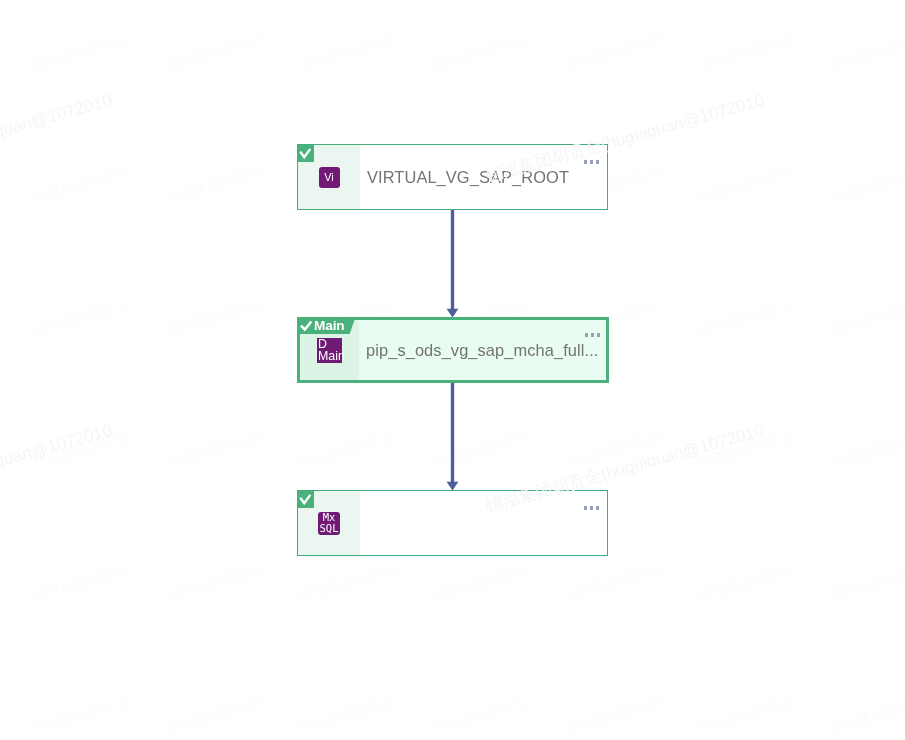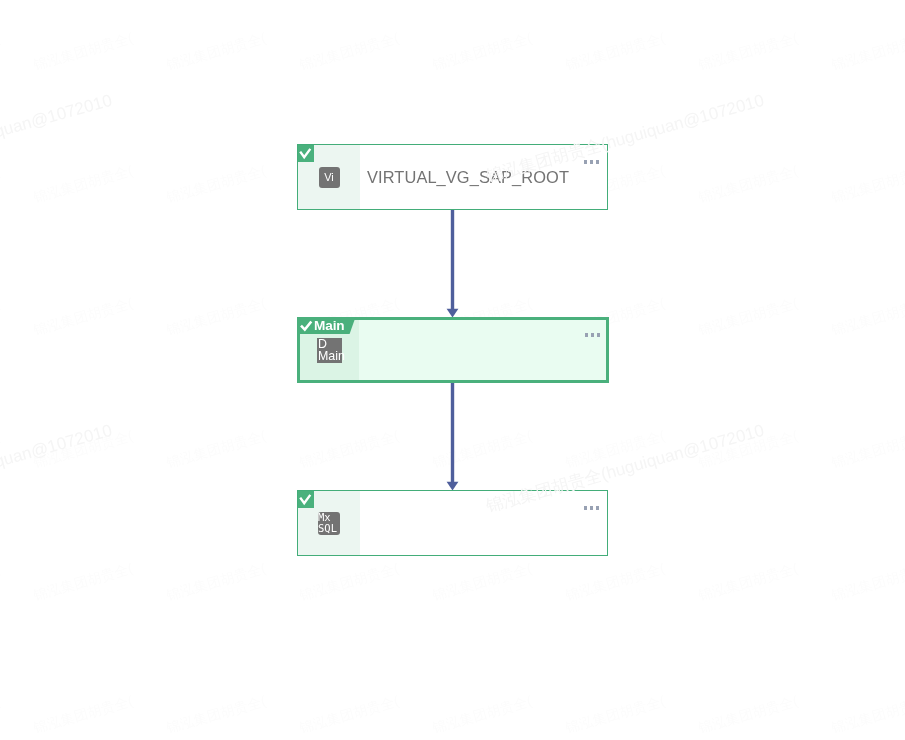--- a/index.html
+++ b/index.html
@@ -26,28 +26,28 @@
   .tab{position:absolute;height:17px;display:flex;align-items:center;
        background:#4ab07c;color:#fff;font-size:13.6px;font-weight:bold;
        padding:0 11px 0 0px;
        clip-path:polygon(0 0, 100% 0, calc(100% - 6px) 100%, 0 100%);}
   .tab span{margin-top:-1px;letter-spacing:-0.1px;}
 
   .dots{position:absolute;right:8px;top:15px;display:flex;gap:3px;}
   .dots i{width:3px;height:3.5px;background:#98a1b3;display:block;}
   .node.selected .dots{right:6px;top:13px;}
 
-  .iconbox{width:21px;height:21px;border-radius:3px;background:#737373;color:#fff;
+  .iconbox{width:21px;height:21px;border-radius:3px;background:#701a75;color:#fff;
            display:flex;align-items:center;justify-content:center;
            font-size:11px;line-height:1;}
   .iconbox.two{flex-direction:column;align-items:flex-start;justify-content:center;
                font-family:"Liberation Sans",sans-serif;font-size:11px;line-height:11.5px;}
   .iconbox.sq{width:24px;height:25px;border-radius:0;padding-left:1px;
               font-size:12.4px;line-height:12.2px;}
-  .iconbox.rnd2{width:22px;height:23px;align-items:flex-start;font-size:10.5px;line-height:11px;
+  .iconbox.rnd2{width:22px;height:23px;align-items:center;font-size:10.5px;line-height:11px;
                 font-family:"DejaVu Sans Mono",monospace;}
 </style>
 </head>
 <body>
 
 <div id="canvas">
 
   <svg class="wm" id="wm-small">
       <text x="-97" y="-60.39999999999998" transform="rotate(-15.8 -97 -60.39999999999998)" fill="#fcfcfc" font-size="14">锦泓集团胡贵全(</text>
       <text x="36" y="-60.39999999999998" transform="rotate(-15.8 36 -60.39999999999998)" fill="#fcfcfc" font-size="14">锦泓集团胡贵全(</text>
@@ -389,20 +389,21 @@
       </div>
   </div>
 
   <div class="node selected" style="left:297px;top:317px;width:312px;height:66px;">
     <div class="icon-cell">
       <div class="iconbox two sq">
         <span>D</span>
         <span>Main</span>
       </div>
     </div>
+    <div class="node-label">pip_s_ods_vg_sap_mcha_full...</div>
     <div class="dots">
         <i></i>
         <i></i>
         <i></i>
       </div>
   </div>
   <div class="tab" style="left:300px;top:317px;z-index:11;">
     <svg width="14" height="17" viewBox="0 0 14 17" style="margin-right:0px;margin-left:0px">
         <path d="M1.0 8.7 L4.8 12.6 L11.3 4.5" stroke="#fff" stroke-width="2.6" fill="none" stroke-linecap="butt" stroke-linejoin="miter"></path>
       </svg>

